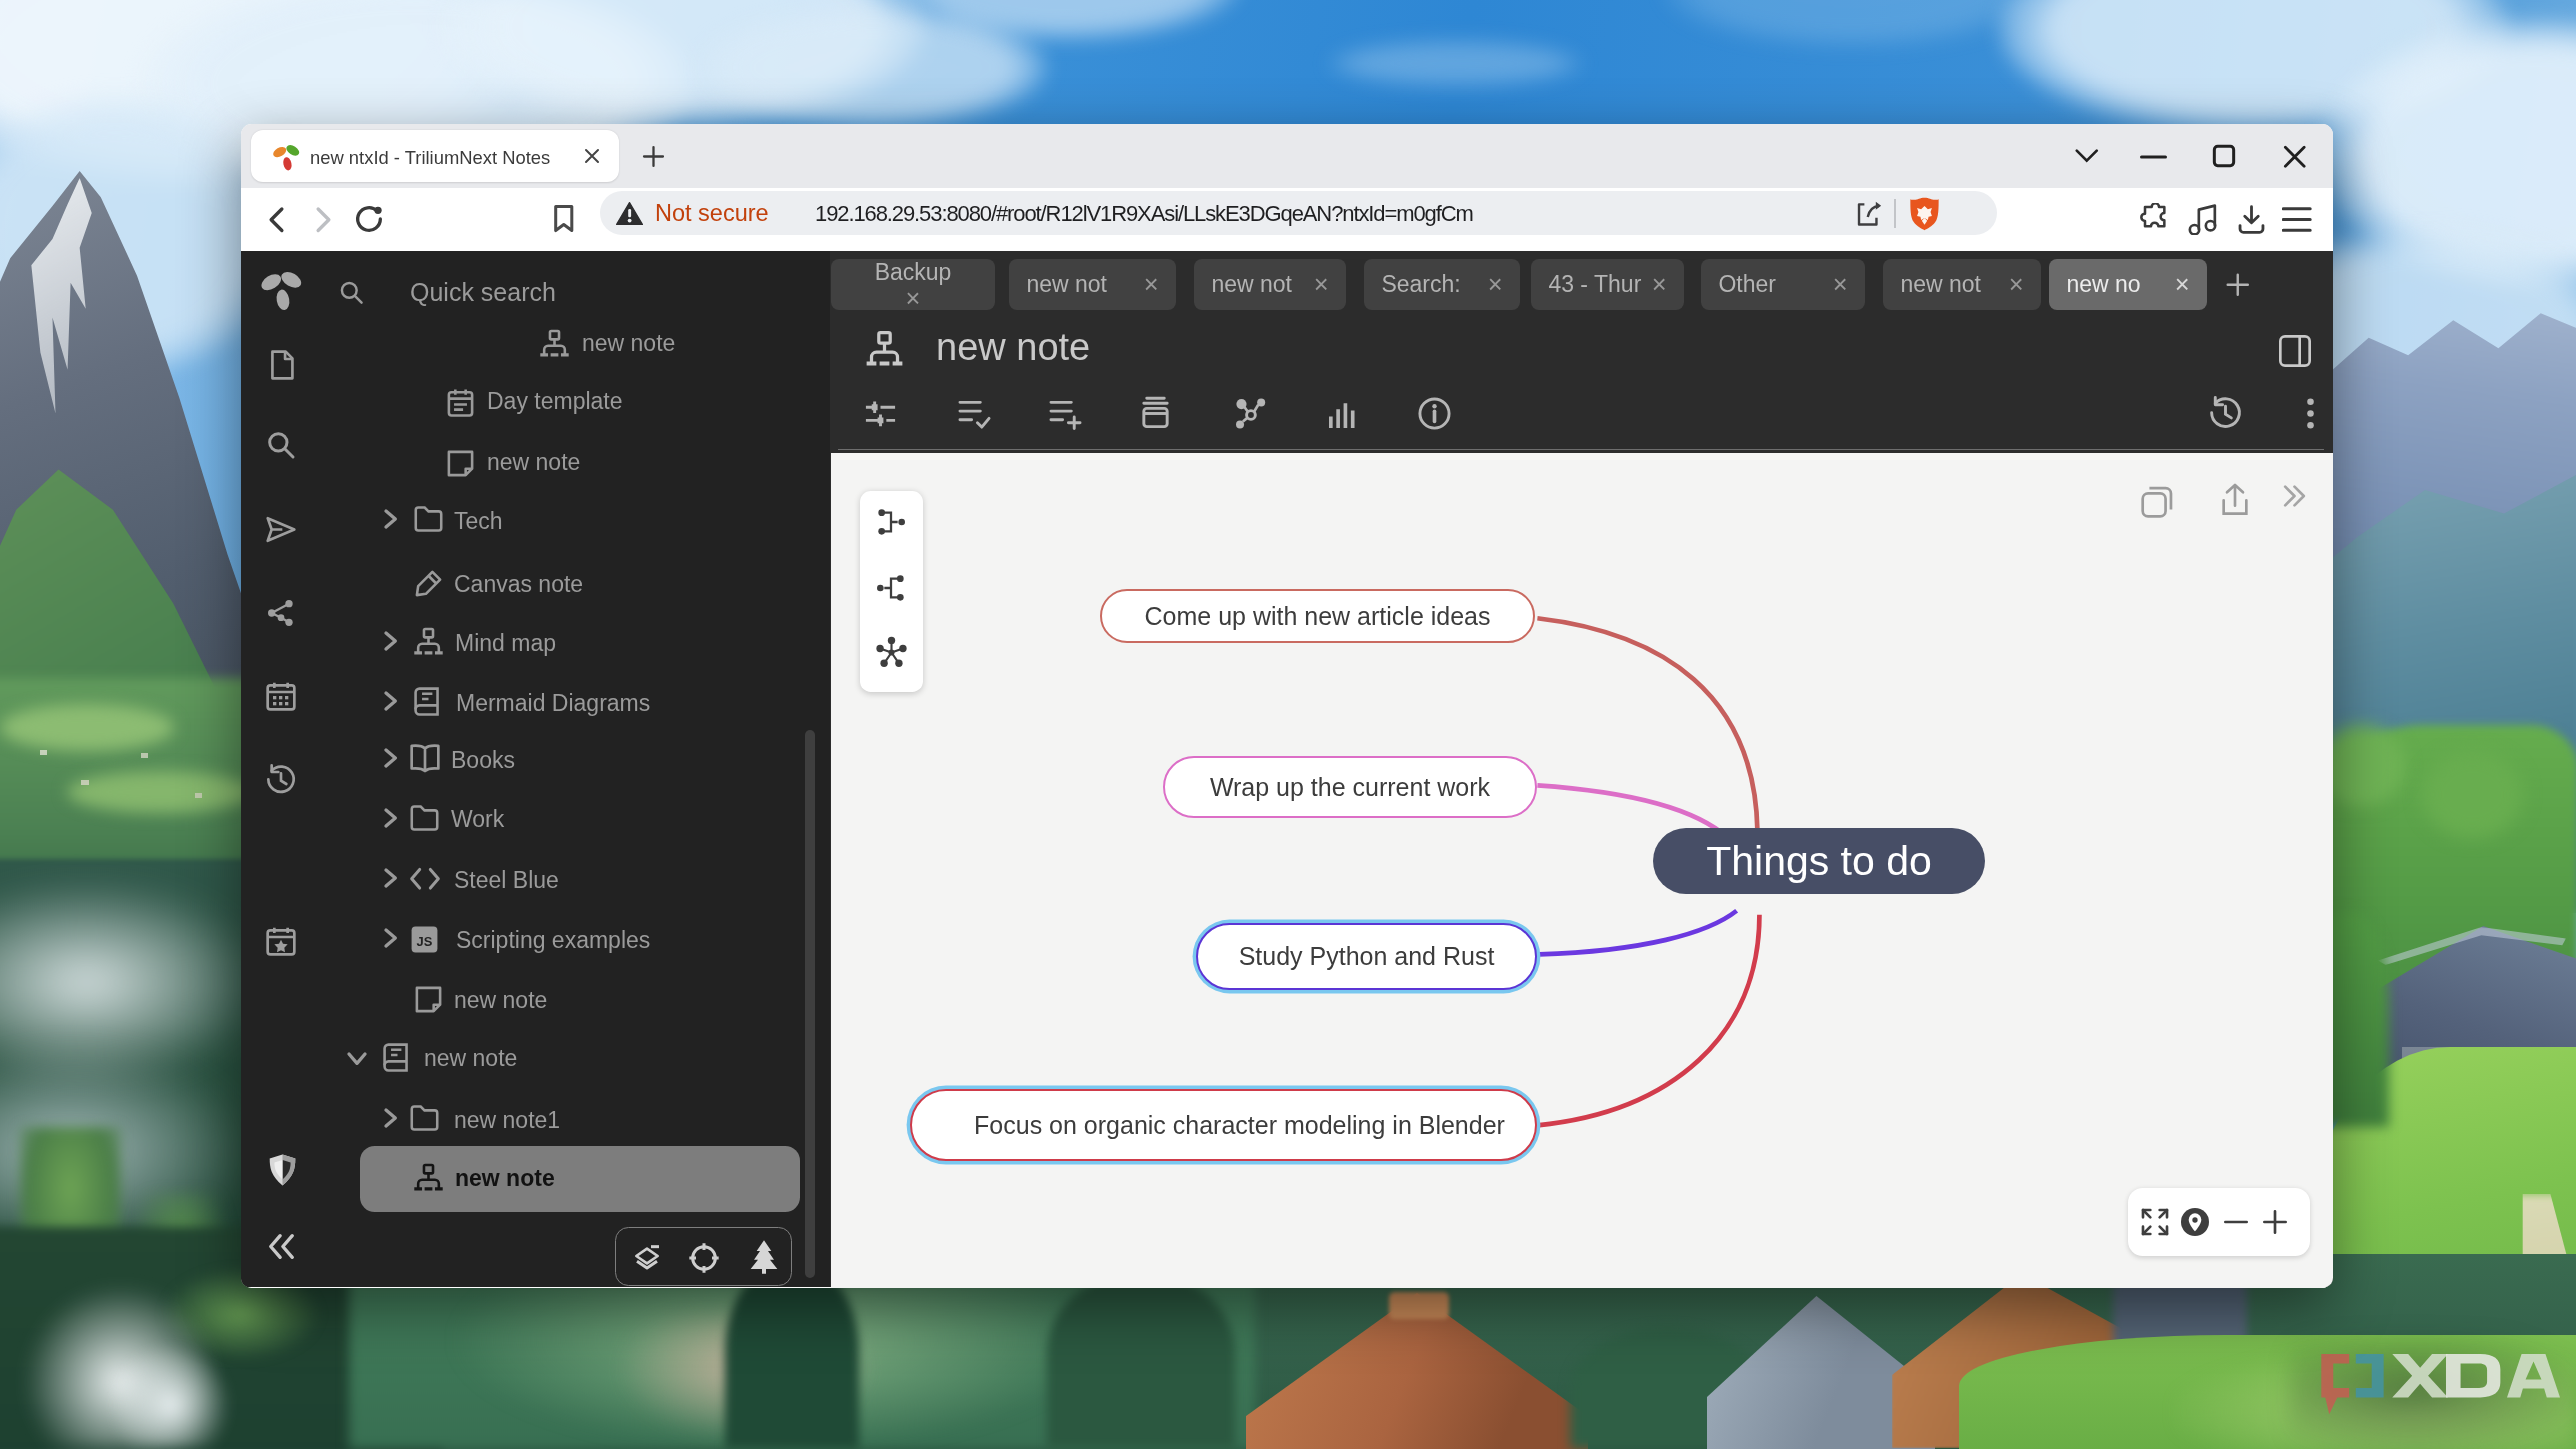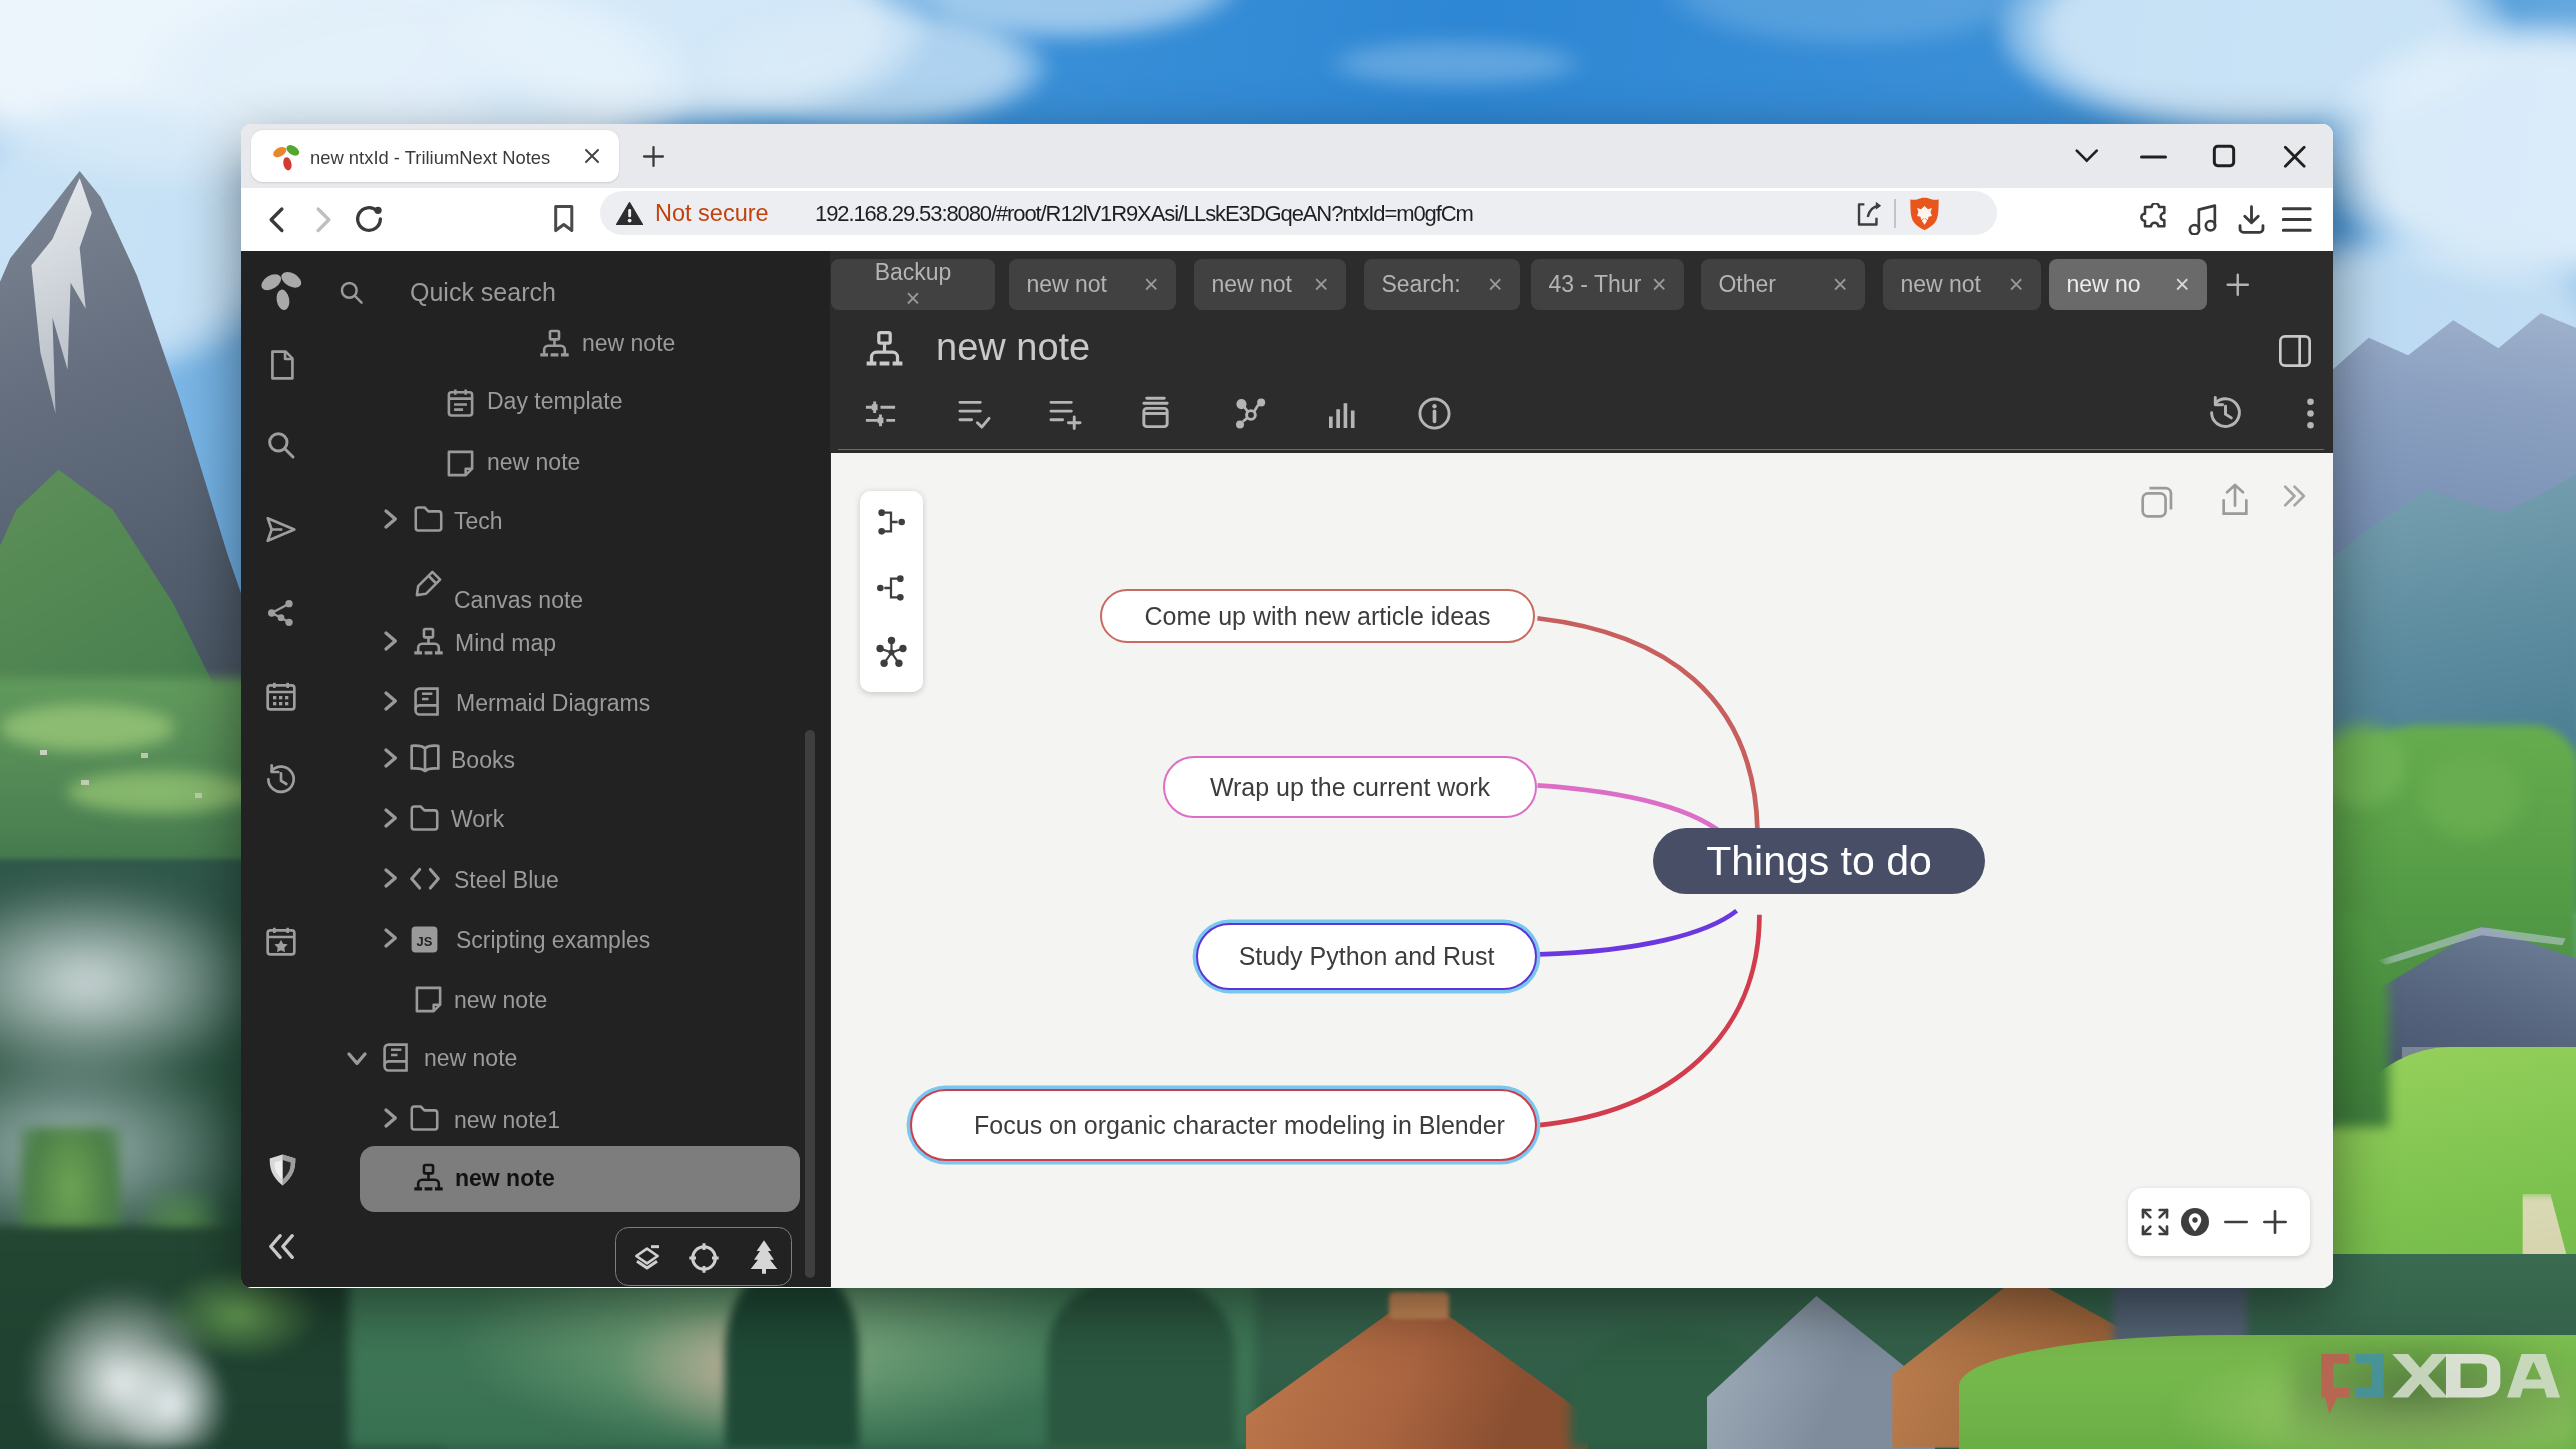--- a/index.html
+++ b/index.html
@@ -276,21 +276,21 @@
           <path d="M12 6 L26 18 L12 30" stroke="#9a9a9a" stroke-width="5" fill="none" stroke-linecap="round" stroke-linejoin="round"></path>
         </svg>
       <svg class="abs" style="left:95px;top:254px;" width="31" height="28" viewBox="0 0 48 44">
           <path d="M4 8 a4 4 0 0 1 4-4 h10 l6 6 h16 a4 4 0 0 1 4 4 v22 a4 4 0 0 1-4 4 h-32 a4 4 0 0 1-4-4 z" stroke="#9a9a9a" stroke-width="4" fill="none"></path>
         </svg>
       <div class="trow" style="left:136px;top:257px;">Tech</div>
       <svg class="abs" style="left:95px;top:317px;" width="31" height="31" viewBox="0 0 48 48">
           <path d="M30 6 l12 12 -22 22 -14 2 2 -14 z" stroke="#9a9a9a" stroke-width="4" fill="none" stroke-linejoin="round"></path>
           <path d="M24 12 l12 12" stroke="#9a9a9a" stroke-width="4"></path>
         </svg>
-      <div class="trow" style="left:136px;top:320px;margin-top:16px;">Canvas note</div>
+      <div class="trow" style="left:136px;top:320px;">Canvas note</div>
       <svg class="abs" style="left:60px;top:378px;" width="24" height="24" viewBox="0 0 36 36">
           <path d="M12 6 L26 18 L12 30" stroke="#9a9a9a" stroke-width="5" fill="none" stroke-linecap="round" stroke-linejoin="round"></path>
         </svg>
       <svg class="abs" style="left:95px;top:376px;" width="31" height="31" viewBox="0 0 48 48">
           <rect x="17" y="3" width="14" height="13" rx="2" stroke="#9a9a9a" stroke-width="4" fill="none"></rect>
           <path d="M24 16 v10 M8 40 v-8 a6 6 0 0 1 6-6 h20 a6 6 0 0 1 6 6 v8" stroke="#9a9a9a" stroke-width="4" fill="none"></path>
           <path d="M2 40 h12 M18 40 h12 M34 40 h12" stroke="#9a9a9a" stroke-width="5"></path>
         </svg>
       <div class="trow" style="left:137px;top:379px;">Mind map</div>
       <svg class="abs" style="left:60px;top:438px;" width="24" height="24" viewBox="0 0 36 36">

